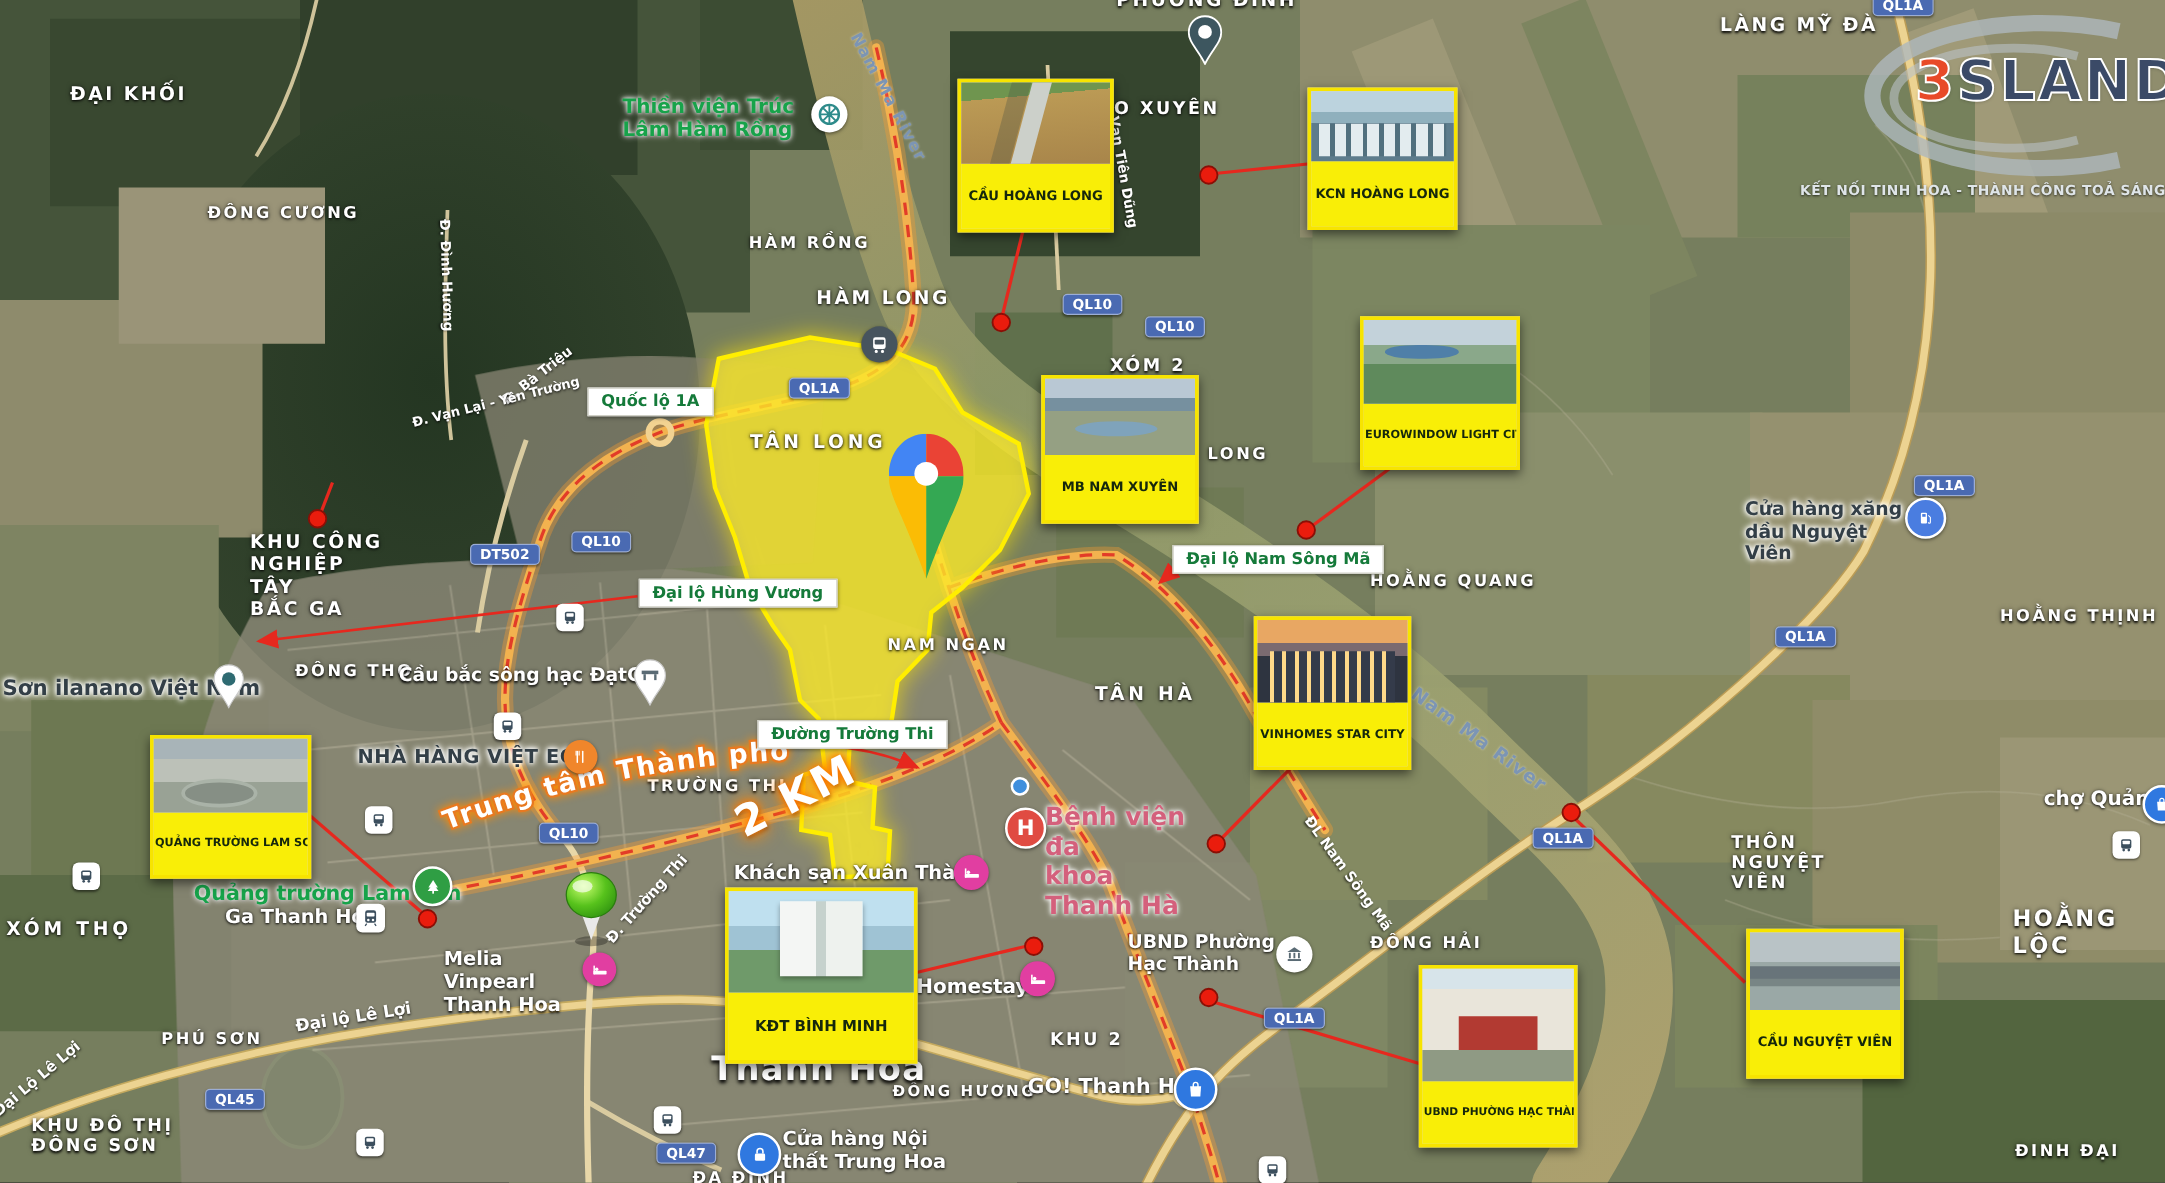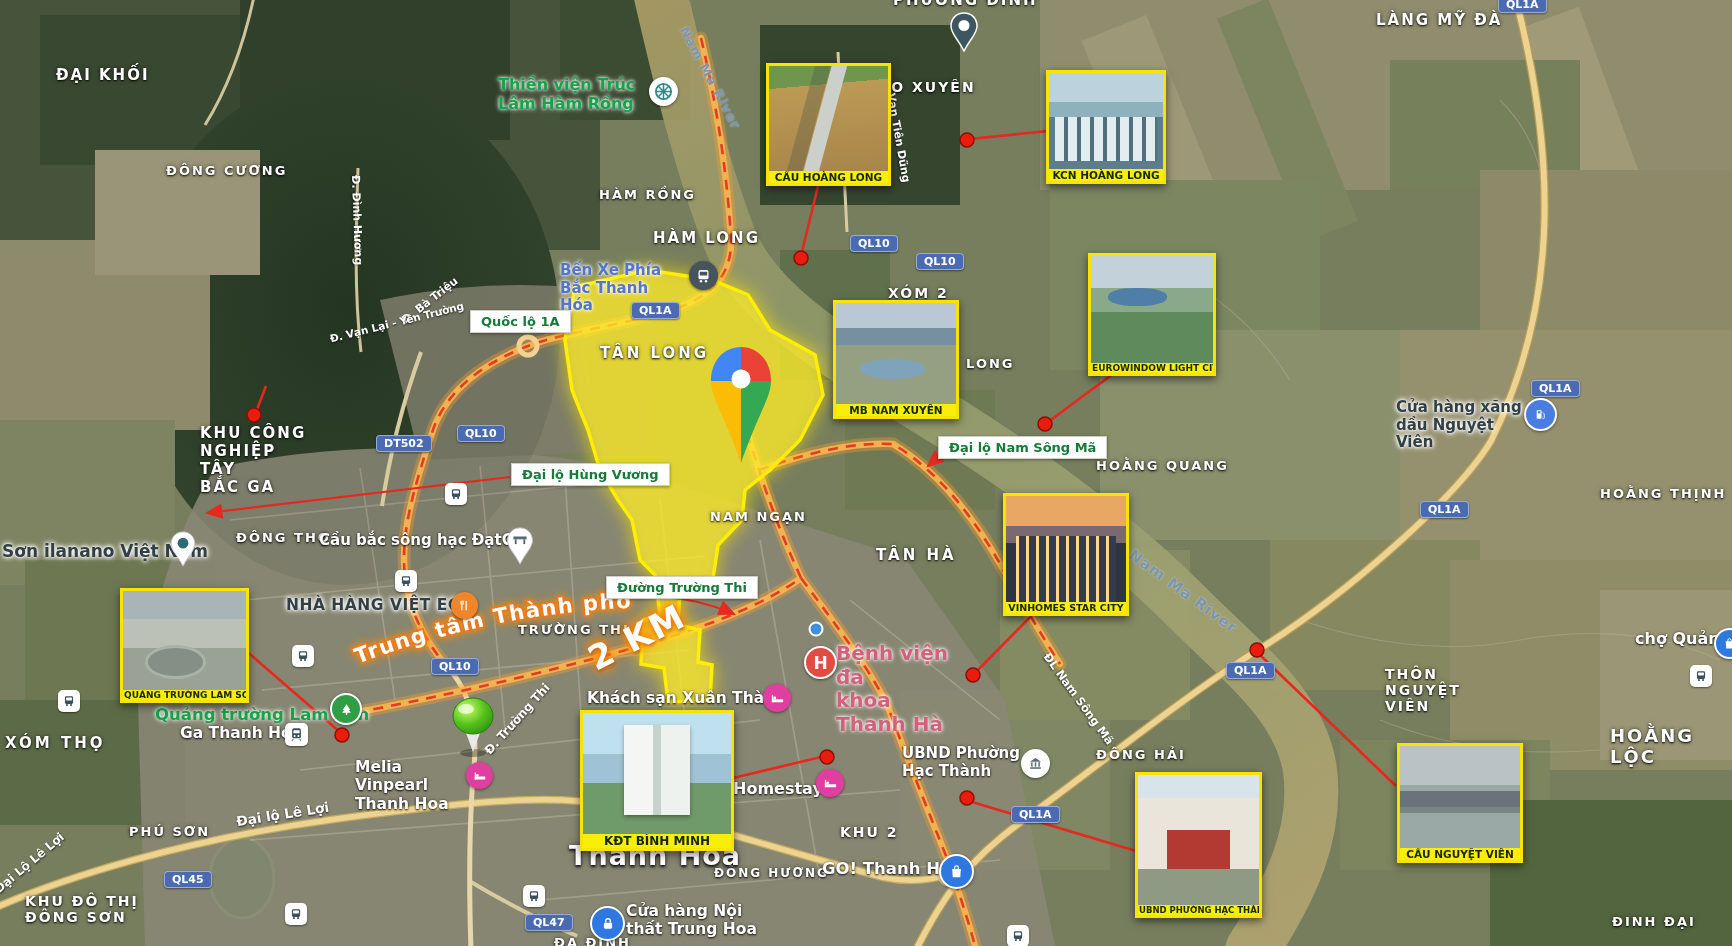--- a/index.html
+++ b/index.html
@@ -27,21 +27,21 @@
         padding:3px 10px;border:1px solid #cfcfc5;box-shadow:0 1px 3px rgba(0,0,0,.4);
         z-index:20;white-space:nowrap}
   .rname{position:absolute;color:#fff;font-size:11px;font-weight:700;white-space:nowrap;
          text-shadow:0 1px 2px rgba(0,0,0,.8);z-index:12}
   .wname{color:#7c95b4;text-shadow:0 0 2px rgba(255,255,255,.5)}
   
   .callout{position:absolute;border:3px solid #f7e400;box-shadow:0 3px 8px rgba(0,0,0,.55);
            display:flex;flex-direction:column;z-index:30;background:#ddd}
   .ph{flex:1;position:relative;overflow:hidden}
   .lb{background:#f9ee07;color:#15270c;font-weight:800;font-size:10.5px;text-align:center;
-      padding:0 1px;white-space:nowrap;overflow:hidden}
+      padding:20px 1px;white-space:nowrap;overflow:hidden}
   
   .p-chl{background:linear-gradient(175deg,#6f954f 0 20%,#bb9a55 20%,#a8854a 100%)}
   .p-chl:after{content:"";position:absolute;left:40%;top:-10%;width:13%;height:125%;background:#ccd0ca;
                transform:rotate(15deg);box-shadow:-16px 4px 0 rgba(80,85,70,.35)}
   .p-kcn{background:linear-gradient(180deg,#bcd3de 0 30%,#8fb0bd 30% 46%,#5d7c8c 46%)}
   .p-kcn:after{content:"";position:absolute;inset:46% 5% 8% 5%;
                background:repeating-linear-gradient(90deg,#e3ecef 0 9px,#51707e 9px 13px)}
   .p-euro{background:linear-gradient(180deg,#c3d2da 0 30%,#8aa88a 30% 52%,#5f8a5c 52%)}
   .p-euro:after{content:"";position:absolute;left:14%;top:30%;width:48%;height:17%;background:#4f7fa8;border-radius:45%}
   .p-mb{background:linear-gradient(180deg,#b9c8d4 0 25%,#76909f 25% 42%,#95a083 42%)}
@@ -356,22 +356,20 @@
         <g stroke="#2e8b8b" stroke-width="1.6">
           <path d="M10,2 V18"></path>
           <path d="M2,10 H18"></path>
           <path d="M4.3,4.3 L15.7,15.7"></path>
           <path d="M15.7,4.3 L4.3,15.7"></path>
         </g>
         <circle cx="10" cy="10" r="2.2" fill="#2e8b8b"></circle>
       </svg>
   </div>
 
-  <div class="poi pb ctr" style="left:560px;top:262px;width:126px">Bến Xe Phía
-Bắc Thanh Hóa</div>
   <div class="cic" style="left:689px;top:261px;width:29px;height:29px;background:#47545e">
     <svg width="15" height="15" viewBox="0 0 24 24">
         <rect x="4" y="3" width="16" height="15" rx="3" fill="#fff"></rect>
         <rect x="6" y="6" width="12" height="6" rx="1" fill="#47545e"></rect>
         <circle cx="8" cy="21" r="2" fill="#fff"></circle>
         <circle cx="16" cy="21" r="2" fill="#fff"></circle>
       </svg>
   </div>
 
   <div class="poi pd" style="left:2px;top:541px;font-size:17px">Sơn ilanano Việt Nam</div>
@@ -594,14 +592,22 @@
   </div>
   <div class="callout" style="left:1135px;top:772px;width:121px;height:140px">
     <div class="ph p-ubnd"></div>
     <div class="lb" style="font-size:8.5px">UBND PHƯỜNG HẠC THÀNH</div>
   </div>
   <div class="callout" style="left:1397px;top:743px;width:120px;height:114px">
     <div class="ph p-cnv"></div>
     <div class="lb">CẦU NGUYỆT VIÊN</div>
   </div>
 
+  <div id="logo">
+    <svg class="ab" style="left:0;top:0" width="292" height="180" viewBox="0 0 292 180">
+      <path d="M255,25 A135,58 0 1 0 255,128" fill="none" stroke="#aeb8bd" stroke-width="13" opacity="0.8"></path>
+      <path d="M222,45 A95,40 0 1 0 222,112" fill="none" stroke="#b9c2c6" stroke-width="7" opacity="0.6"></path>
+    </svg>
+    <div class="brand"><span class="b3">3</span><span class="brest">SLAND</span></div>
+    <div class="tag">KẾT NỐI TINH HOA - THÀNH CÔNG TOẢ SÁNG</div>
+  </div>
 
 </div>
 
 </body></html>

